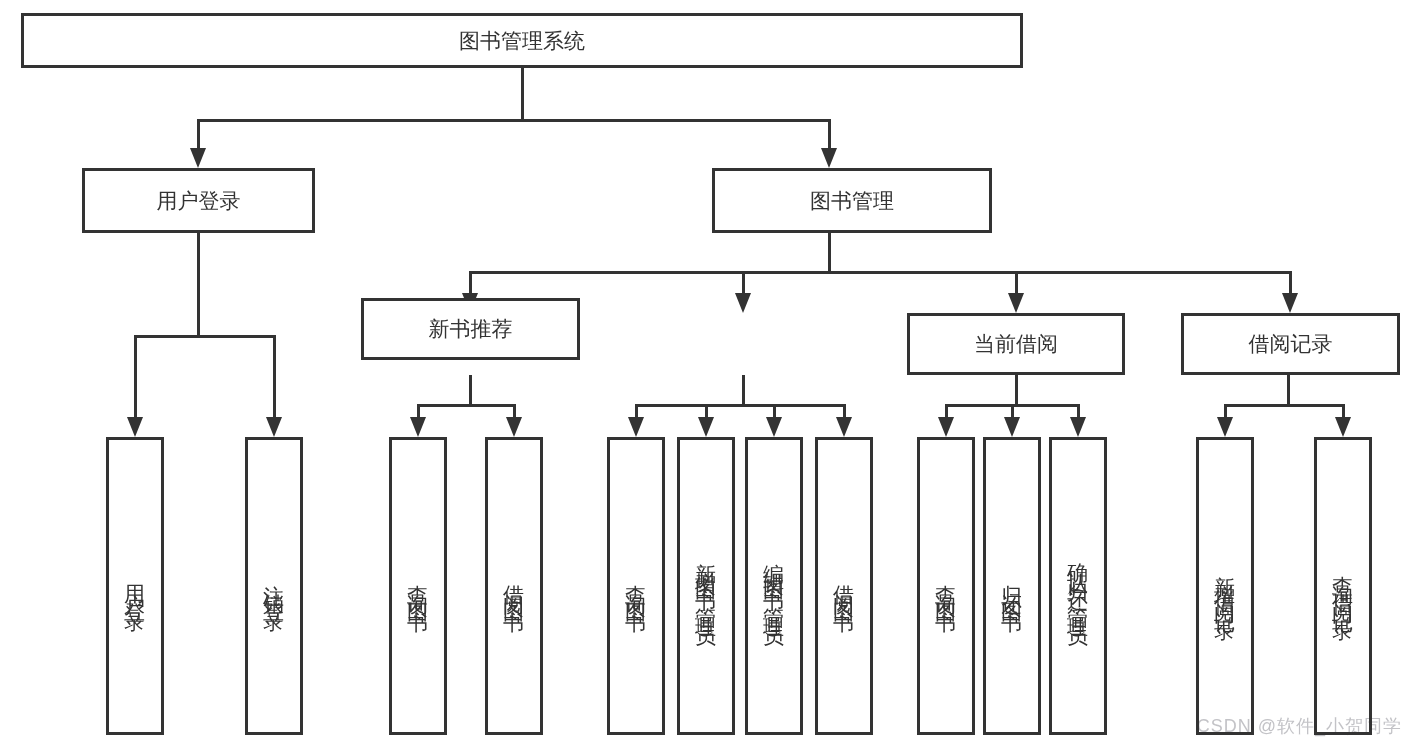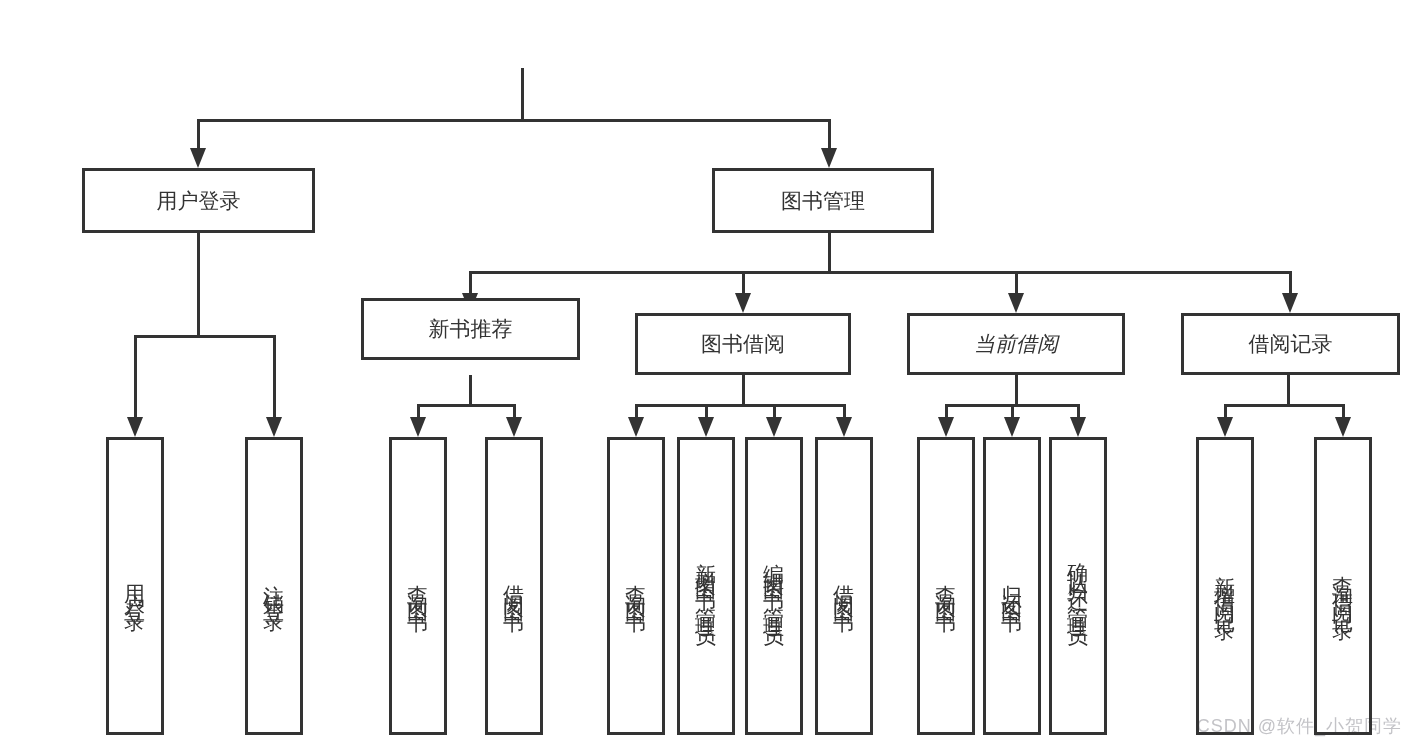--- a/index.html
+++ b/index.html
@@ -110,27 +110,27 @@
       <div class="arrow" style="left: 698px; top: 417px; border-top-color: rgb(51, 51, 51);"></div>
       <div class="arrow" style="left: 766px; top: 417px; border-top-color: rgb(51, 51, 51);"></div>
       <div class="arrow" style="left: 836px; top: 417px; border-top-color: rgb(51, 51, 51);"></div>
       <div class="arrow" style="left: 938px; top: 417px; border-top-color: rgb(51, 51, 51);"></div>
       <div class="arrow" style="left: 1004px; top: 417px; border-top-color: rgb(51, 51, 51);"></div>
       <div class="arrow" style="left: 1070px; top: 417px; border-top-color: rgb(51, 51, 51);"></div>
       <div class="arrow" style="left: 1217px; top: 417px; border-top-color: rgb(51, 51, 51);"></div>
       <div class="arrow" style="left: 1335px; top: 417px; border-top-color: rgb(51, 51, 51);"></div>
     </div>
 
+  <div class="node" style="left:21px; top:13px; width:1002px; height:55px;">图书管理系统</div>
 
   <div class="node" style="left:82px; top:168px; width:233px; height:65px;">用户登录</div>
-  <div class="node" style="left:712px; top:168px; width:222px; height:65px;">图书管理</div>
+  <div class="node" style="left:712px; top:168px; width:280px; height:65px;">图书管理</div>
 
   <div class="node" style="left:361px; top:298px; width:219px; height:62px;">新书推荐</div>
-  <div class="node" style="left:635px; top:313px; width:216px; height:62px;">图书借阅</div>
-  <div class="node" style="left:907px; top:313px; width:218px; height:62px;font-style:italic;">当前借阅</div>
+  <div class="node" style="left:907px; top:313px; width:218px; height:62px;">当前借阅</div>
   <div class="node" style="left:1181px; top:313px; width:219px; height:62px;">借阅记录</div>
 
   <div class="node vert" style="left:106px; top:437px; width:58px; height:298px;">用户登录</div>
   <div class="node vert" style="left:245px; top:437px; width:58px; height:298px;">注销登录</div>
 
   <div class="node vert" style="left:389px; top:437px; width:58px; height:298px;">查询图书</div>
   <div class="node vert" style="left:485px; top:437px; width:58px; height:298px;">借阅图书</div>
 
   <div class="node vert" style="left:607px; top:437px; width:58px; height:298px;">查询图书</div>
   <div class="node vert" style="left:677px; top:437px; width:58px; height:298px;">新增图书（管理员）</div>

